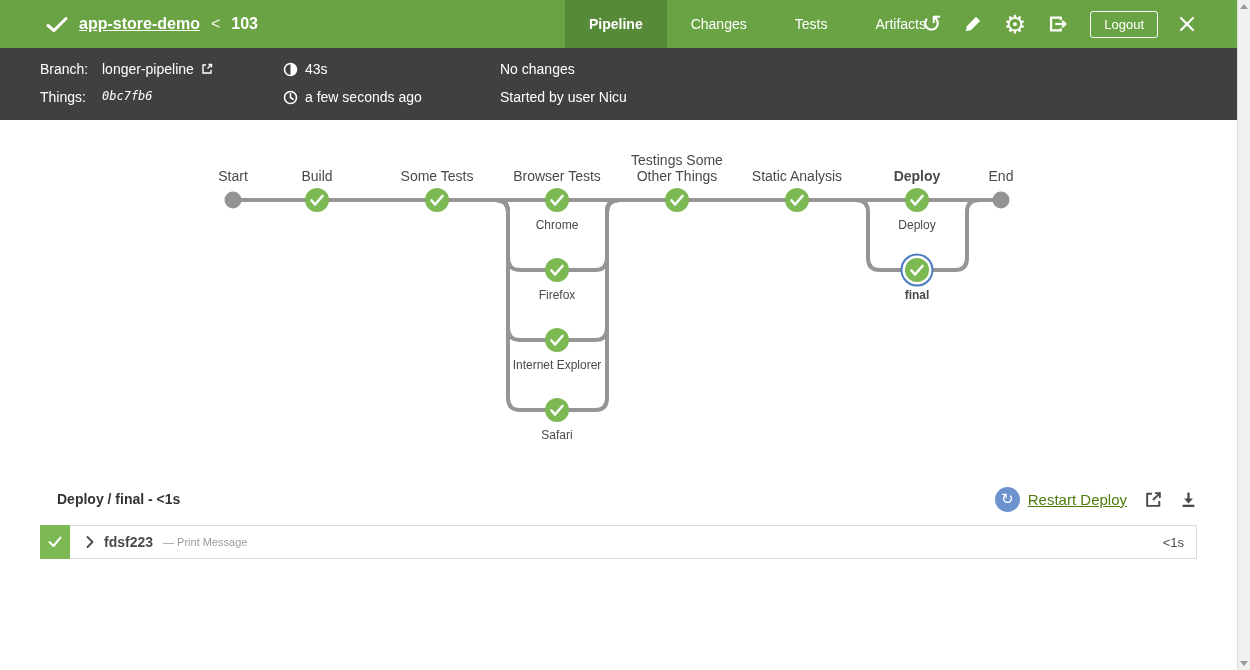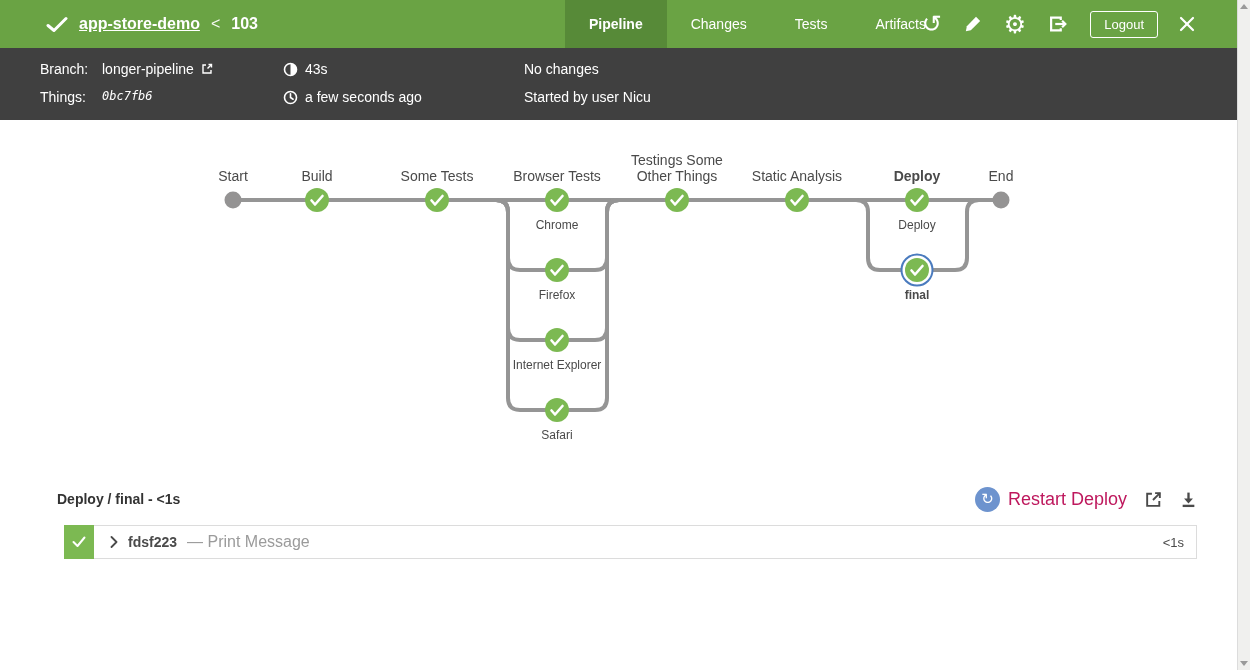--- a/index.html
+++ b/index.html
@@ -21,46 +21,46 @@
   .glyph-icon { font-size:24px; line-height:24px; }
   .gear { font-size:25px; }
   .logout-btn { background:transparent; border:1px solid #fff; border-radius:3px; color:#fff;
                 font-size:13px; padding:5px 13px; cursor:pointer; font-family:inherit; }
 
   
   .subbar { position:relative; height:72px; background:#404040; color:#fff; font-size:14px; }
   .sb-item { position:absolute; display:flex; align-items:center; gap:7px; white-space:nowrap; }
   .mono { font-family:"DejaVu Sans Mono", monospace; font-size:12px;font-style:italic; }
   .r1 { top:13px; } .r2 { top:41px; }
-  .c-label { left:40px; } .c-value { left:102px; } .c-time { left:283px; } .c-info { left:524px; }
+  .c-label { left:40px; } .c-value { left:102px; } .c-time { left:283px; } .c-info { left:500px; }
 
   
   #pipeline-graph { display:block; }
   #pipeline-graph text { font-family:"Liberation Sans", sans-serif; fill:#4a4a4a; }
   .stage-label { font-size:14px; }
   .stage-label.bold { font-weight:bold; }
   .sub-label { font-size:12px; }
   .sub-label.bold { font-weight:bold; fill:#333; }
 
   
   .step-section { padding:0 40px; margin-top:20px; }
   .step-head { display:flex; align-items:center; height:28px; }
   .step-title { font-size:14px; font-weight:bold; color:#333;padding-left:17px; }
   .step-controls { margin-left:auto; display:flex; align-items:center; gap:17px; }
   .restart-wrap { display:flex; align-items:center; gap:8px; cursor:pointer; }
   .restart-badge { width:25px; height:25px; border-radius:50%; background:#6d93ce; color:#fff;
                    display:flex; align-items:center; justify-content:center; font-size:15px; }
-  .restart-link { color:#be185d; font-size:18px; }
+  .restart-link { color:#4d7c0f; font-size:15px; text-decoration:underline; }
   .step-row { margin-top:12px; height:34px; border:1px solid #dcdcdc; background:#fff;
-              display:flex; align-items:center; cursor:pointer;margin-left:24px; }
+              display:flex; align-items:center; cursor:pointer; }
   .step-status { width:30px; height:34px; margin:-1px 0 -1px -1px; background:#7cb952;
                  display:flex; align-items:center; justify-content:center; flex:0 0 30px; }
   .step-chevron { margin:0 10px 0 16px; display:flex; }
   .step-id { font-size:14px; font-weight:bold; color:#4a4a4a; }
-  .step-desc { font-size:16px; color:#9b9b9b; margin-left:10px; }
+  .step-desc { font-size:11px; color:#9b9b9b; margin-left:10px; }
   .step-dur { margin-left:auto; margin-right:12px; font-size:13px; color:#4a4a4a; }
 
   
   .scrollbar { position:fixed; right:0; top:0; width:13px; height:670px; background:#f0f0ee;
                border-left:1px solid #dcdcdc; }
   .sb-arrow { width:0; height:0; border-left:4px solid transparent; border-right:4px solid transparent; margin:4px auto; }
   .sb-up { border-bottom:5px solid #9a9a9a; }
   .sb-down { border-top:5px solid #9a9a9a; position:absolute; bottom:0; left:2px; }
 </style>
 </head>

